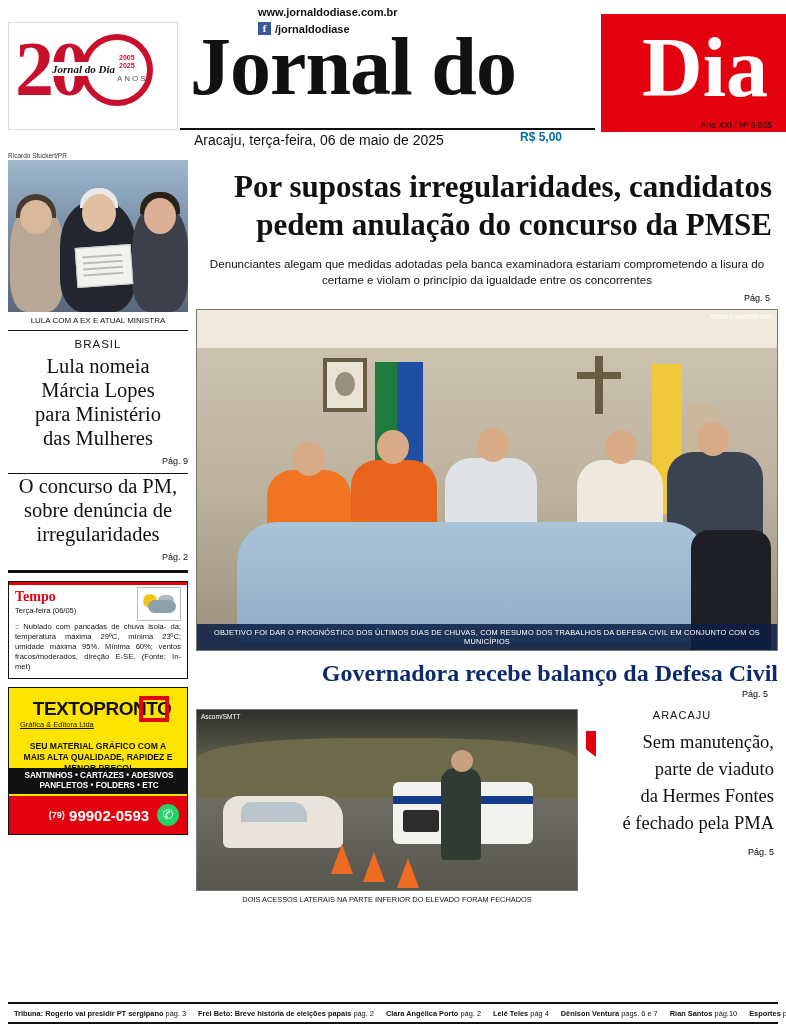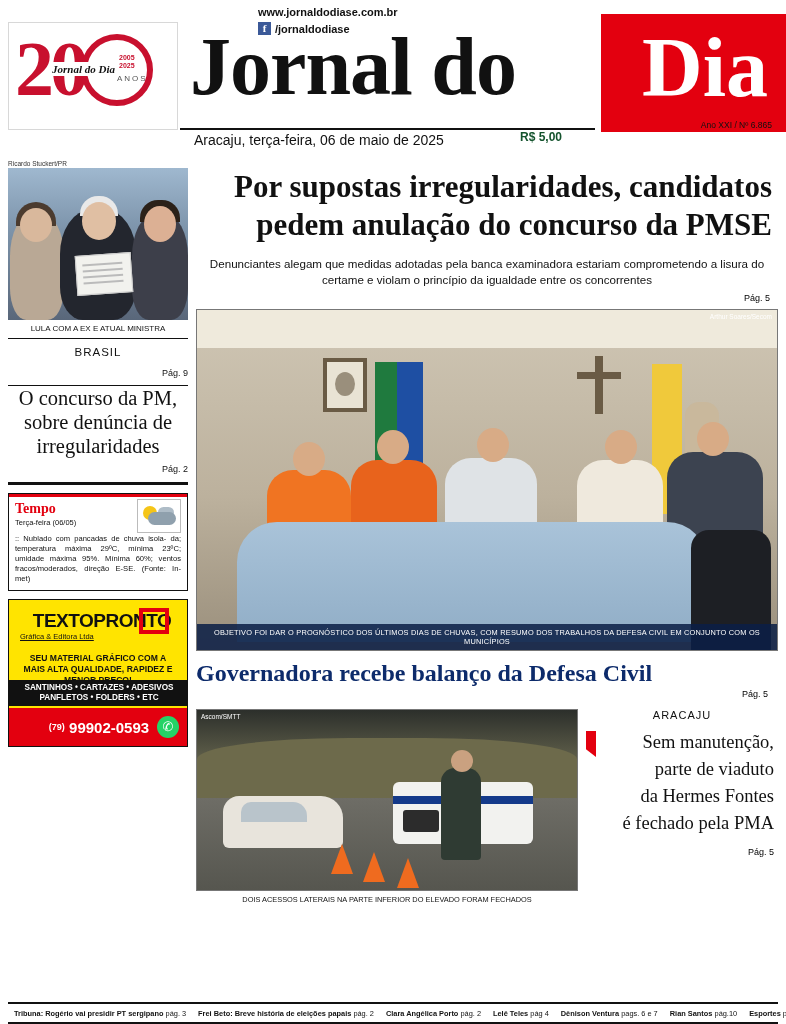--- a/index.html
+++ b/index.html
@@ -82,25 +82,25 @@
     position: absolute; right: 14px; top: 120px;
     font-size: 8.5px; color: #111;
   }
   .rule-line {
     position: absolute; left: 180px; top: 128px; width: 415px; height: 2px; background: #111;
   }
   .issue-line {
     position: absolute; left: 186px; top: 132px; font-size: 14px; color: #111; margin-left: 8px;
   }
   .price-line {
-    position: absolute; left: 520px; top: 130px; font-size: 12px; font-weight: bold; color: #14532d;
-  }
-
-  
-  .left-col { position: absolute; left: 8px; top: 160px; width: 180px; }
+    position: absolute; left: 520px; top: 130px; font-size: 12px; font-weight: bold; color: #0369a1;
+  }
+
+  
+  .left-col { position: absolute; left: 8px; top: 152px; width: 180px; }
   .credit-small { font-size: 6.5px; color: #333; margin-bottom: 1px; }
   .lula-photo {
     width: 180px; height: 152px; position: relative; overflow: hidden;
     background: linear-gradient(180deg,#9fb8cf 0%, #7d94ab 40%, #59677a 100%);
   }
   .lula-photo .person {
     position: absolute; border-radius: 40% 40% 30% 30%;
   }
   .p1 { left: 2px; top: 46px; width: 54px; height: 106px; background: #b9a895; }
   .p1h { position:absolute; left: 12px; top: 40px; width: 32px; height: 34px; border-radius: 50%; background:#d9b89c; }
@@ -234,21 +234,21 @@
   .mp-chair { position:absolute; right:6px; bottom:0; width:80px; height:120px; background:#1d1f24; border-radius:18px 18px 0 0; }
   .mp-credit {
     position: absolute; right: 5px; top: 3px; font-size: 6.5px; color: #fff;
   }
   .mp-caption {
     position: absolute; left: 0; bottom: 0; width: 100%; background: rgba(10,30,70,0.86);
     color: #fff; font-size: 7.4px; text-align: center; padding: 4px 6px; letter-spacing: .2px;
   }
   .mp-headline {
     font-family: "Liberation Serif", serif; font-weight: bold;
-    font-size: 24px; color: #0d2b6b; text-align: left; padding: 9px 0 2px;
+    font-size: 24px; color: #0d2b6b; text-align: right; padding: 9px 0 2px;
   }
   .mp-pag { font-size: 9px; text-align: right; padding: 0 10px 6px; }
 
   
   .bottom-row { display: flex; width: 582px; margin-top: 4px; }
   .bottom-photo {
     width: 382px; height: 182px; position: relative; overflow: hidden; background: #4b4a42;
     border: 1px solid #777;
   }
   .bp-sky { position:absolute; left:0; top:0; width:100%; height:62px; background: linear-gradient(180deg,#2c2f2b,#6c6b52); }
@@ -343,20 +343,21 @@
         <div class="p2hair"></div>
         <div class="p2h"></div>
       <div class="person p3"></div>
         <div class="p3hair"></div>
         <div class="p3h"></div>
       <div class="doc-paper"></div>
     </div>
     <div class="photo-caption-left">LULA COM A EX E ATUAL MINISTRA</div>
 
     <div class="kicker">BRASIL</div>
+    <div class="left-head">Lula nomeia<br>Márcia Lopes<br>para Ministério<br>das Mulheres</div>
     <div class="pag-line">Pág.  9</div>
     <div class="hr-black"></div>
 
     <div class="left-head">O concurso da PM,<br>sobre denúncia de<br>irregularidades</div>
     <div class="pag-line">Pág.  2</div>
     <div class="hr-thick"></div>
 
     <div class="weather">
       <div class="weather-top"></div>
       <div class="weather-title">Tempo</div>

